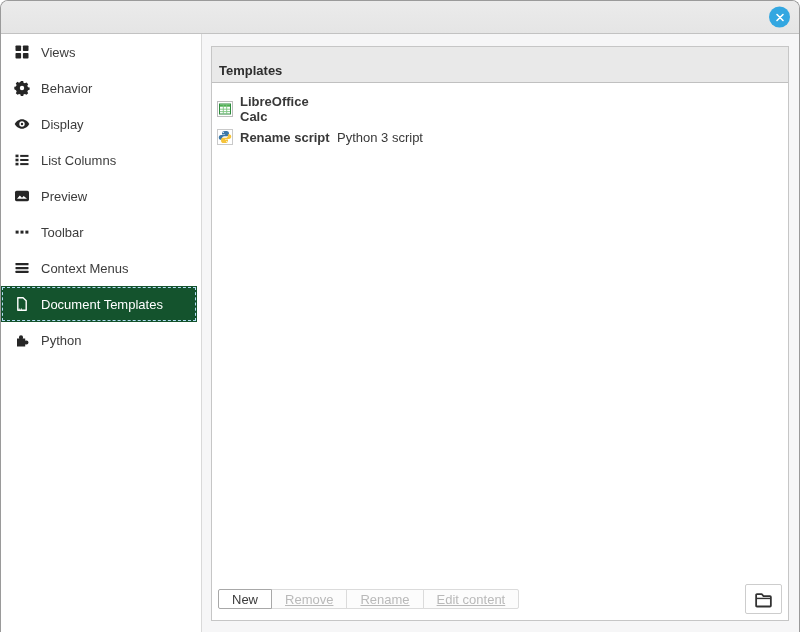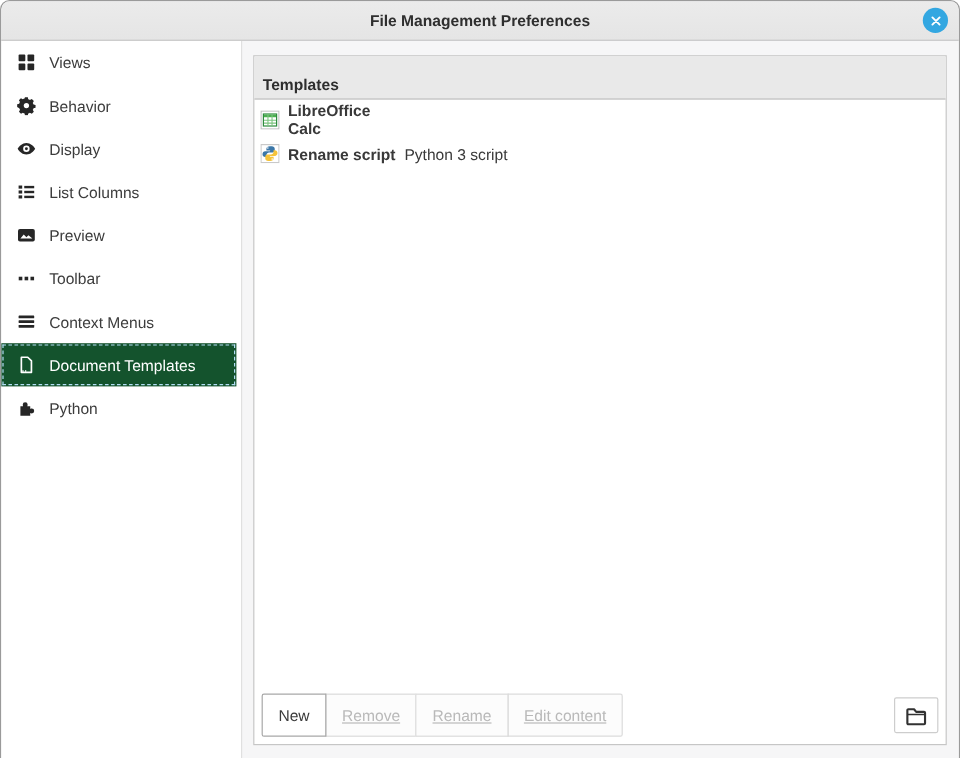--- a/index.html
+++ b/index.html
@@ -45,33 +45,33 @@
   .content{flex:1;box-sizing:border-box;padding:12px 10px 12px 9px;background:#f6f6f7;}
   .panel{
     height:100%;box-sizing:border-box;border:1px solid #c6c6c6;
     background:#fff;display:flex;flex-direction:column;
   }
   .panel-header{
     background:#e9e9e9;border-bottom:1px solid #c0c0c0;
     font-size:13px;font-weight:700;color:#2e2e2e;
     padding:16px 8px 4px 7px;line-height:15px;
   }
-  .tpl-list{flex:1;padding-top:3px;overflow:hidden;}
+  .tpl-list{flex:1;padding-top:12px;overflow:hidden;}
   .tpl-row{
     height:28px;display:flex;align-items:center;
     padding-left:5px;font-size:13px;color:#393939;cursor:default;
   }
   .tpl-row .t-icon{width:16px;height:16px;flex:0 0 16px;margin-right:7px;}
   .tpl-row .t-icon svg{width:16px;height:16px;}
   .tpl-row .name{font-weight:700;width:97px;flex:0 0 97px;}
   
   .toolbar{display:flex;align-items:center;padding:6px;}
   .btn-group{display:flex;}
   .btn{
-    height:36px;box-sizing:border-box;padding:0 13px;
+    height:20px;box-sizing:border-box;padding:0 13px;
     font-family:inherit;font-size:13px;color:#3b3b3b;
     background:#fff;border:1px solid #bcbcbc;border-radius:0;
     position:relative;cursor:pointer;
   }
   .btn + .btn{margin-left:-1px;text-decoration:underline;}
   .btn-group .btn:first-child{border-radius:2px 0 0 2px;}
   .btn-group .btn:last-child{border-radius:0 2px 2px 0;}
   .btn.primary{z-index:2;border-color:#a8a8a8;}
   .btn:disabled{color:#b9b9b9;border-color:#dbdbdb;background:#fcfcfc;z-index:1;cursor:default;}
   .folder-btn{
@@ -80,21 +80,20 @@
     display:flex;align-items:center;justify-content:center;cursor:pointer;padding:0;
   }
   .folder-btn svg{width:19px;height:19px;}
 </style>
 </head>
 <body>
 
 <div class="window">
 
   <div class="titlebar">
-    <span class="title">File Management Preferences</span>
     <button class="close-btn">
       <span style="display:flex;">
         <svg width="10" height="10" viewBox="0 0 10 10" fill="none" stroke="#ffffff" stroke-width="1.6" stroke-linecap="round">
             <path d="M2 2l6 6M8 2L2 8"></path>
           </svg>
       </span>
     </button>
   </div>
 
   <div class="body">

